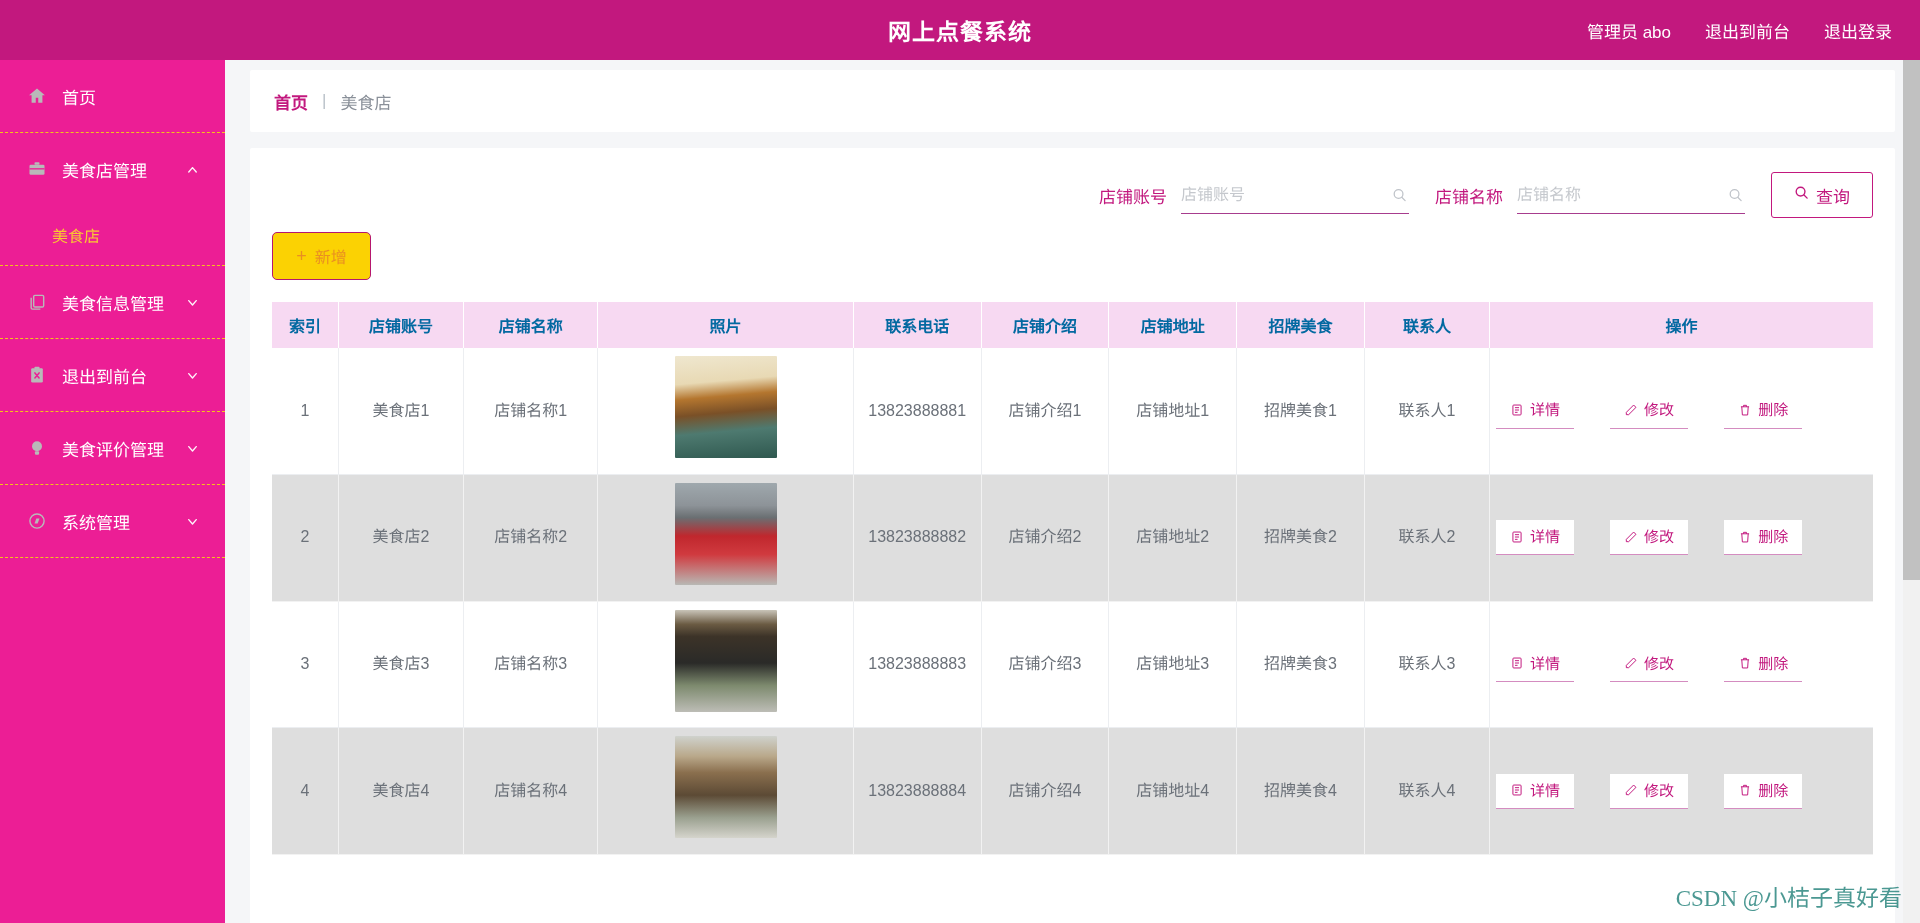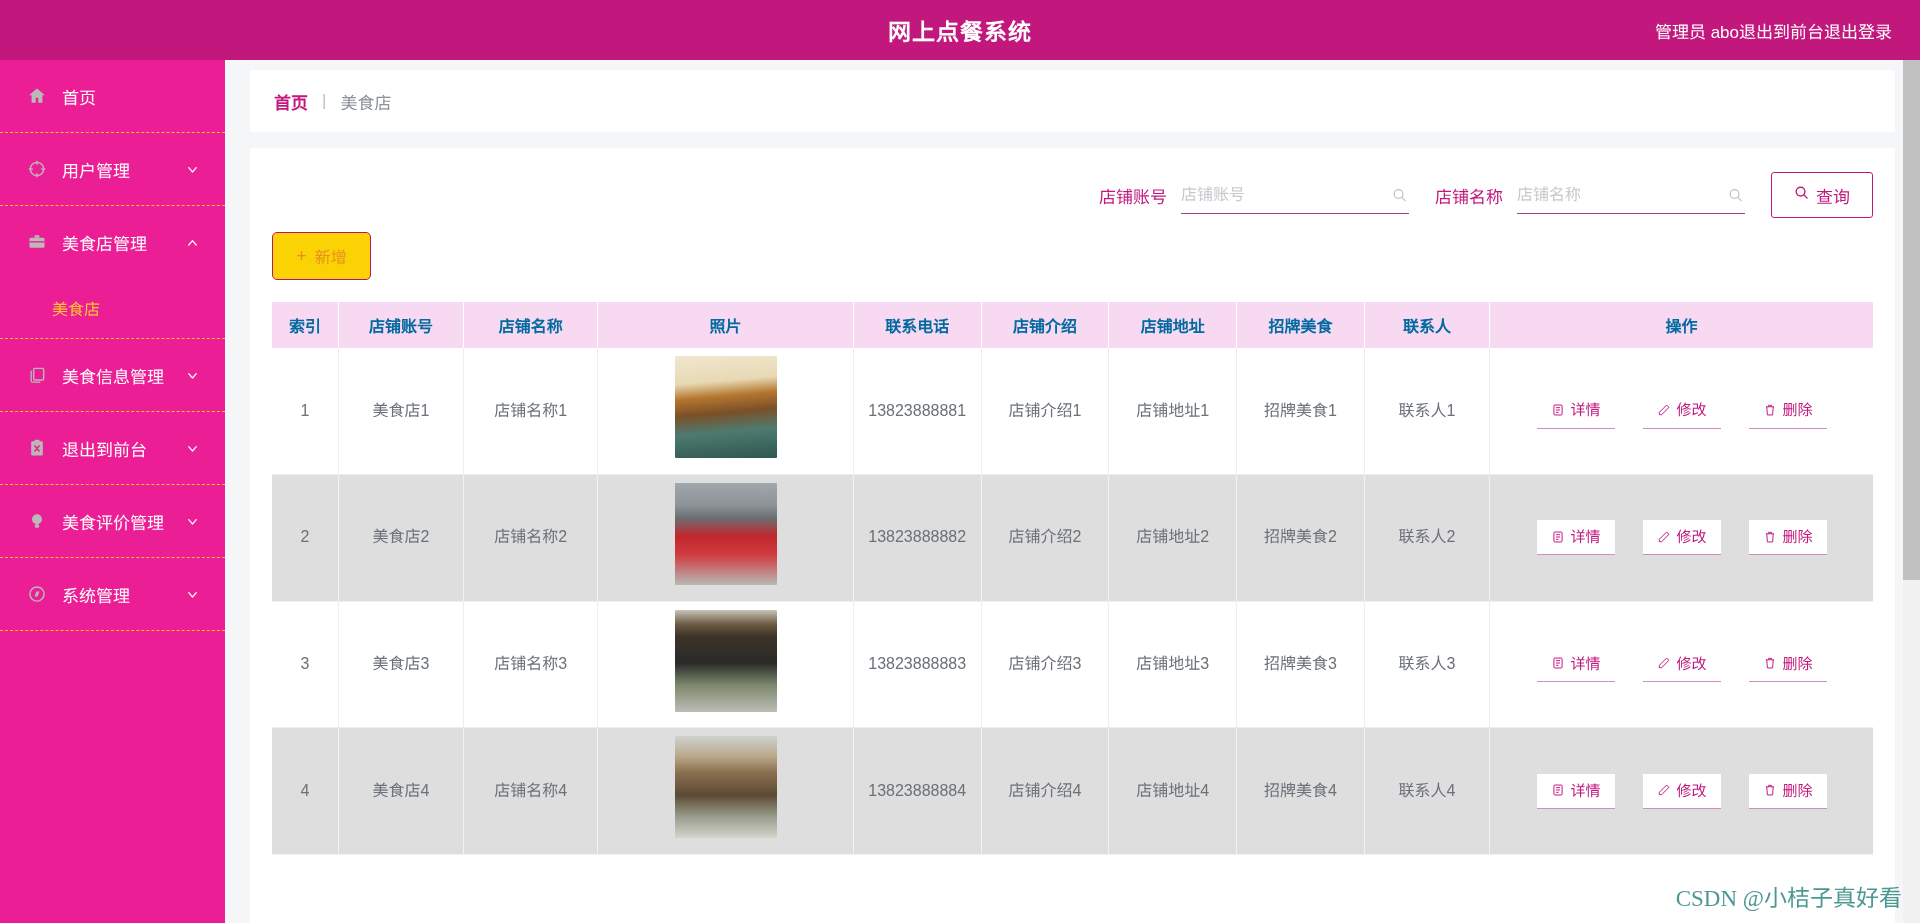--- a/index.html
+++ b/index.html
@@ -22,21 +22,21 @@
   .topbar-title {
     position: absolute; left: 0; right: 0;
     text-align: center;
     color: #ffffff;
     font-size: 23px;
     font-weight: bold;
     letter-spacing: 1px;
   }
   .topbar-right {
     position: absolute; right: 28px;
-    display: flex; align-items: center; 
+    display: flex; align-items: center; gap: 34px;
   }
   .topbar-right span {
     color: #ffffff;
     font-size: 17px;
     white-space: nowrap;
     cursor: pointer;
   }
 
   
   .sidebar {
@@ -195,21 +195,21 @@
     line-height: 1.55;
   }
   table.dt td:last-child { border-right: none; }
   tr.zebra td { background: #dedede; border-right-color: #f2f2f2; border-bottom-color: #f2f2f2; }
   .thumb {
     width: 102px; height: 102px;
     display: inline-block;
     background-size: cover; background-position: center;
     border-radius: 1px;
   }
-  .ops { display: flex; align-items: center; justify-content: center; gap: 28px; }
+  .ops { display: flex; align-items: center; gap: 36px; }
   .op-btn {
     display: inline-flex; align-items: center; gap: 6px;
     color: #c2187e;
     font-size: 15px;
     border-bottom: 1px solid #d48cc0;
     padding: 5px 14px 6px 14px;
     cursor: pointer;
     background: transparent;
     white-space: nowrap;
   }
@@ -263,39 +263,20 @@
       <span class="menu-icon">
         <svg viewBox="0 0 24 24" fill="#b9b9b9">
             <path d="M12 3 2.5 11h3v9h5v-6h3v6h5v-9h3z"></path>
           </svg>
       </span>
       <span class="menu-label">首页</span>
     </div>
   </div>
 
 
-  <div class="menu-group">
-    <div class="menu-item">
-      <span class="menu-icon">
-        <svg viewBox="0 0 24 24" fill="none" stroke="#b9b9b9" stroke-width="1.7">
-            <circle cx="12" cy="12" r="8"></circle>
-            <line x1="12" y1="2" x2="12" y2="7"></line>
-            <line x1="12" y1="17" x2="12" y2="22"></line>
-            <line x1="2" y1="12" x2="7" y2="12"></line>
-            <line x1="17" y1="12" x2="22" y2="12"></line>
-          </svg>
-      </span>
-      <span class="menu-label">用户管理</span>
-      <span class="menu-caret">
-        <svg viewBox="0 0 24 24" fill="none" stroke="#ffffff" stroke-width="2.2" stroke-linecap="round" stroke-linejoin="round">
-            <polyline points="6 9 12 16 18 9"></polyline>
-          </svg>
-      </span>
-    </div>
-  </div>
 
   <div class="menu-group">
     <div class="menu-item">
       <span class="menu-icon">
         <svg viewBox="0 0 24 24" fill="#b9b9b9">
             <rect x="3" y="7" width="18" height="12" rx="1.5"></rect>
             <rect x="9" y="4" width="6" height="3" rx="1"></rect>
             <rect x="3" y="11" width="18" height="1.6" fill="#ec1e95"></rect>
           </svg>
       </span>

